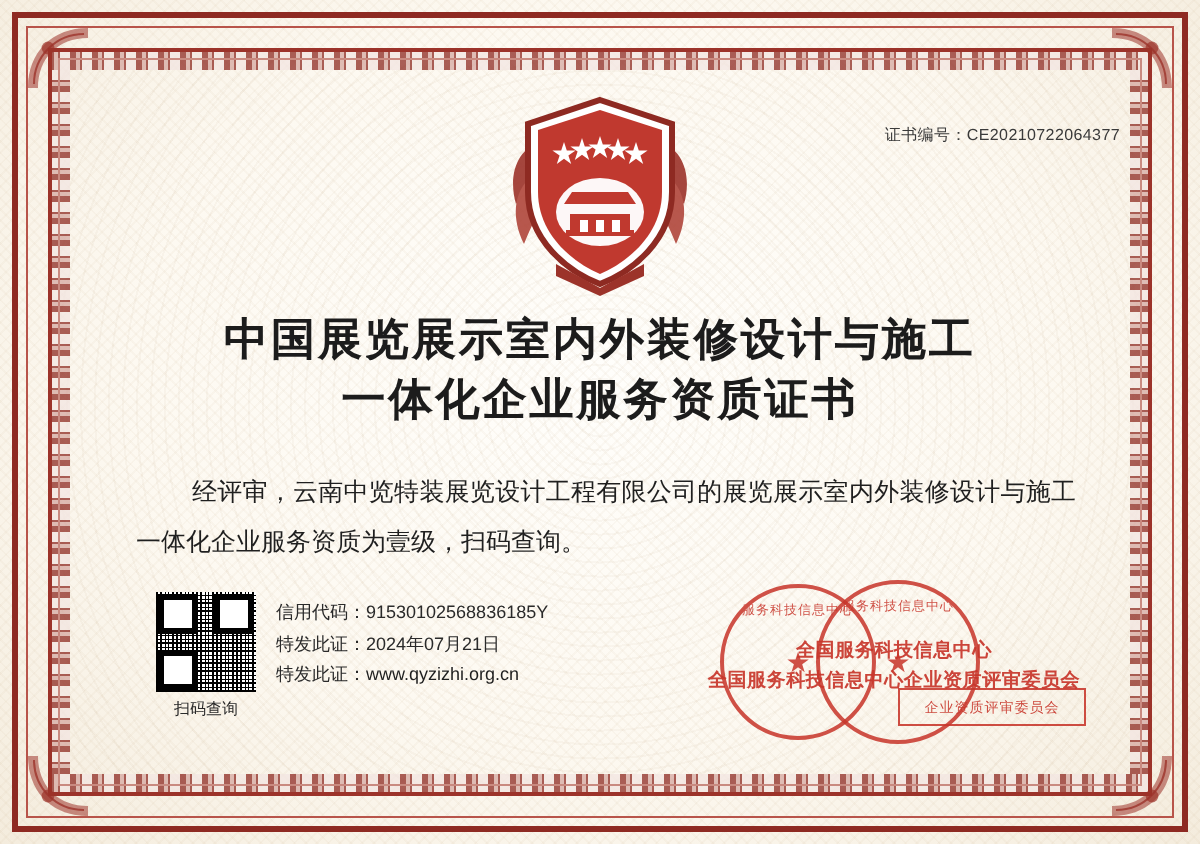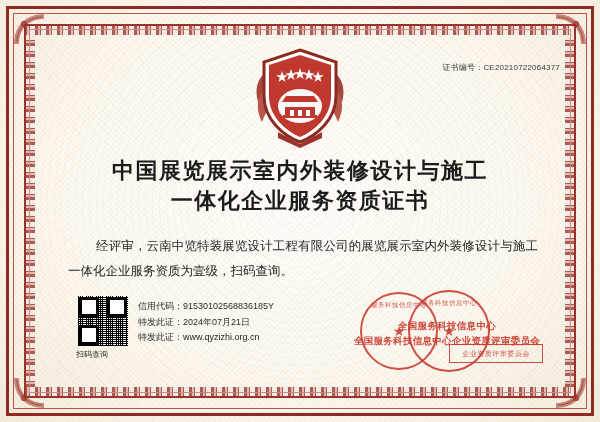--- a/index.html
+++ b/index.html
@@ -145,21 +145,21 @@
   .detail-label { display: inline-block; }
   .detail-value { display: inline-block; }
   .detail-value.link { color: #1f1f1f; }
 
   
   .qr-block {
     position: absolute;
     left: 76px;
     top: 296px;
     width: 54px;
-    text-align: left;
+    text-align: center;
   }
   .qr-code {
     width: 50px; height: 50px;
     margin: 0 auto;
     background-color: #fff;
     background-image:
       linear-gradient(90deg, #000 10%, transparent 10%, transparent 20%, #000 20%, #000 30%, transparent 30%, transparent 45%, #000 45%, #000 50%, transparent 50%, transparent 60%, #000 60%, #000 65%, transparent 65%, transparent 80%, #000 80%, #000 90%, transparent 90%),
       linear-gradient(0deg, #000 8%, transparent 8%, transparent 18%, #000 18%, #000 26%, transparent 26%, transparent 40%, #000 40%, #000 48%, transparent 48%, transparent 58%, #000 58%, #000 66%, transparent 66%, transparent 78%, #000 78%, #000 86%, transparent 86%);
     background-size: 10px 10px, 10px 10px;
     position: relative;

